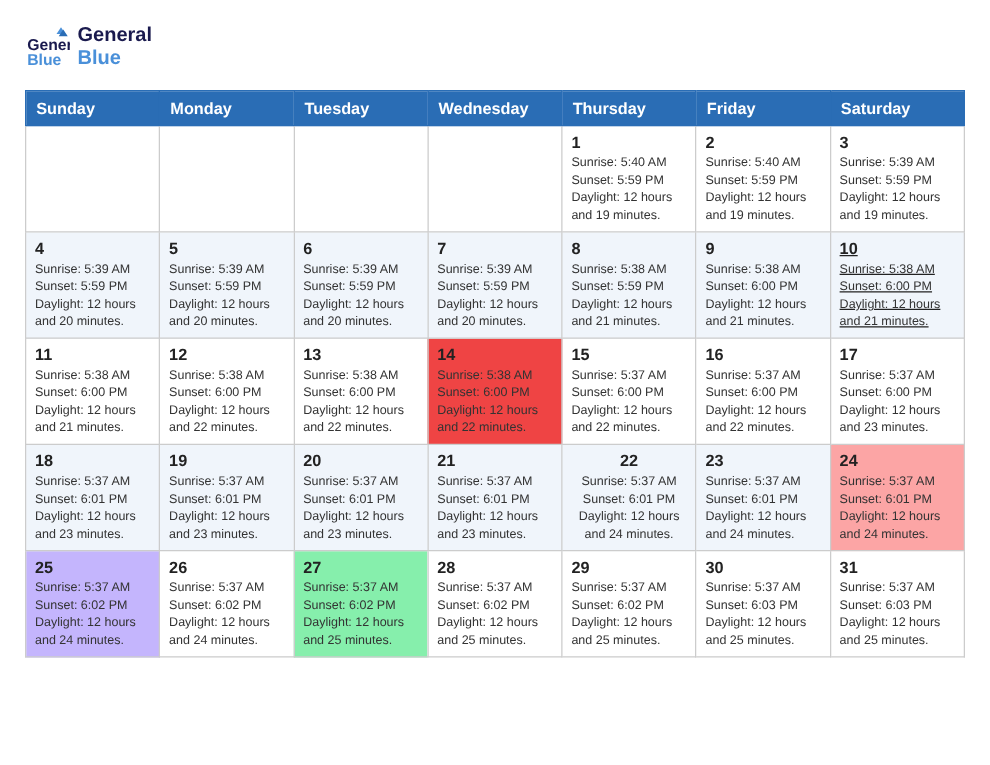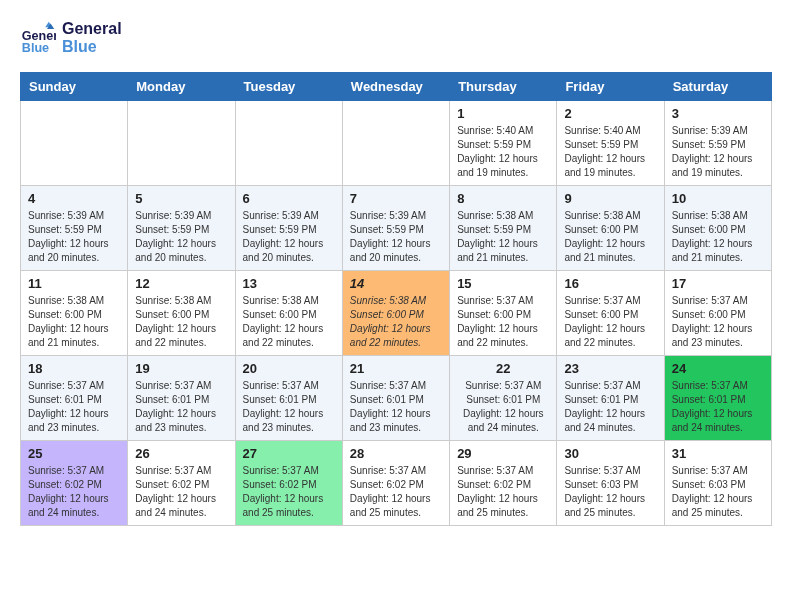--- a/index.html
+++ b/index.html
@@ -176,21 +176,21 @@
 Daylight: 12 hours
 and 21 minutes.</div>
         </td>
         <td style="background-color: rgb(240, 245, 251);">
           <span class="day-num">9</span>
           <div class="day-info" style="white-space: pre-line;">Sunrise: 5:38 AM
 Sunset: 6:00 PM
 Daylight: 12 hours
 and 21 minutes.</div>
         </td>
-        <td style="background-color: rgb(240, 245, 251);">
+        <td style="background-color: rgb(240, 245, 251); text-decoration: underline;">
           <span class="day-num">10</span>
           <div class="day-info" style="white-space: pre-line;">Sunrise: 5:38 AM
 Sunset: 6:00 PM
 Daylight: 12 hours
 and 21 minutes.</div>
         </td>
       </tr>
       <tr>
         <td style="background-color: rgb(255, 255, 255);">
           <span class="day-num">11</span>
@@ -206,21 +206,21 @@
 Daylight: 12 hours
 and 22 minutes.</div>
         </td>
         <td style="background-color: rgb(255, 255, 255);">
           <span class="day-num">13</span>
           <div class="day-info" style="white-space: pre-line;">Sunrise: 5:38 AM
 Sunset: 6:00 PM
 Daylight: 12 hours
 and 22 minutes.</div>
         </td>
-        <td style="background-color: #fdba74; font-style: italic;">
+        <td style="background-color: #ef4444;">
           <span class="day-num">14</span>
           <div class="day-info" style="white-space: pre-line;">Sunrise: 5:38 AM
 Sunset: 6:00 PM
 Daylight: 12 hours
 and 22 minutes.</div>
         </td>
         <td style="background-color: rgb(255, 255, 255);">
           <span class="day-num">15</span>
           <div class="day-info" style="white-space: pre-line;">Sunrise: 5:37 AM
 Sunset: 6:00 PM
@@ -278,21 +278,21 @@
 Daylight: 12 hours
 and 24 minutes.</div>
         </td>
         <td style="background-color: rgb(240, 245, 251);">
           <span class="day-num">23</span>
           <div class="day-info" style="white-space: pre-line;">Sunrise: 5:37 AM
 Sunset: 6:01 PM
 Daylight: 12 hours
 and 24 minutes.</div>
         </td>
-        <td style="background-color: #22c55e;">
+        <td style="background-color: #fca5a5;">
           <span class="day-num">24</span>
           <div class="day-info" style="white-space: pre-line;">Sunrise: 5:37 AM
 Sunset: 6:01 PM
 Daylight: 12 hours
 and 24 minutes.</div>
         </td>
       </tr>
       <tr>
         <td style="background-color: #c4b5fd;">
           <span class="day-num">25</span>

